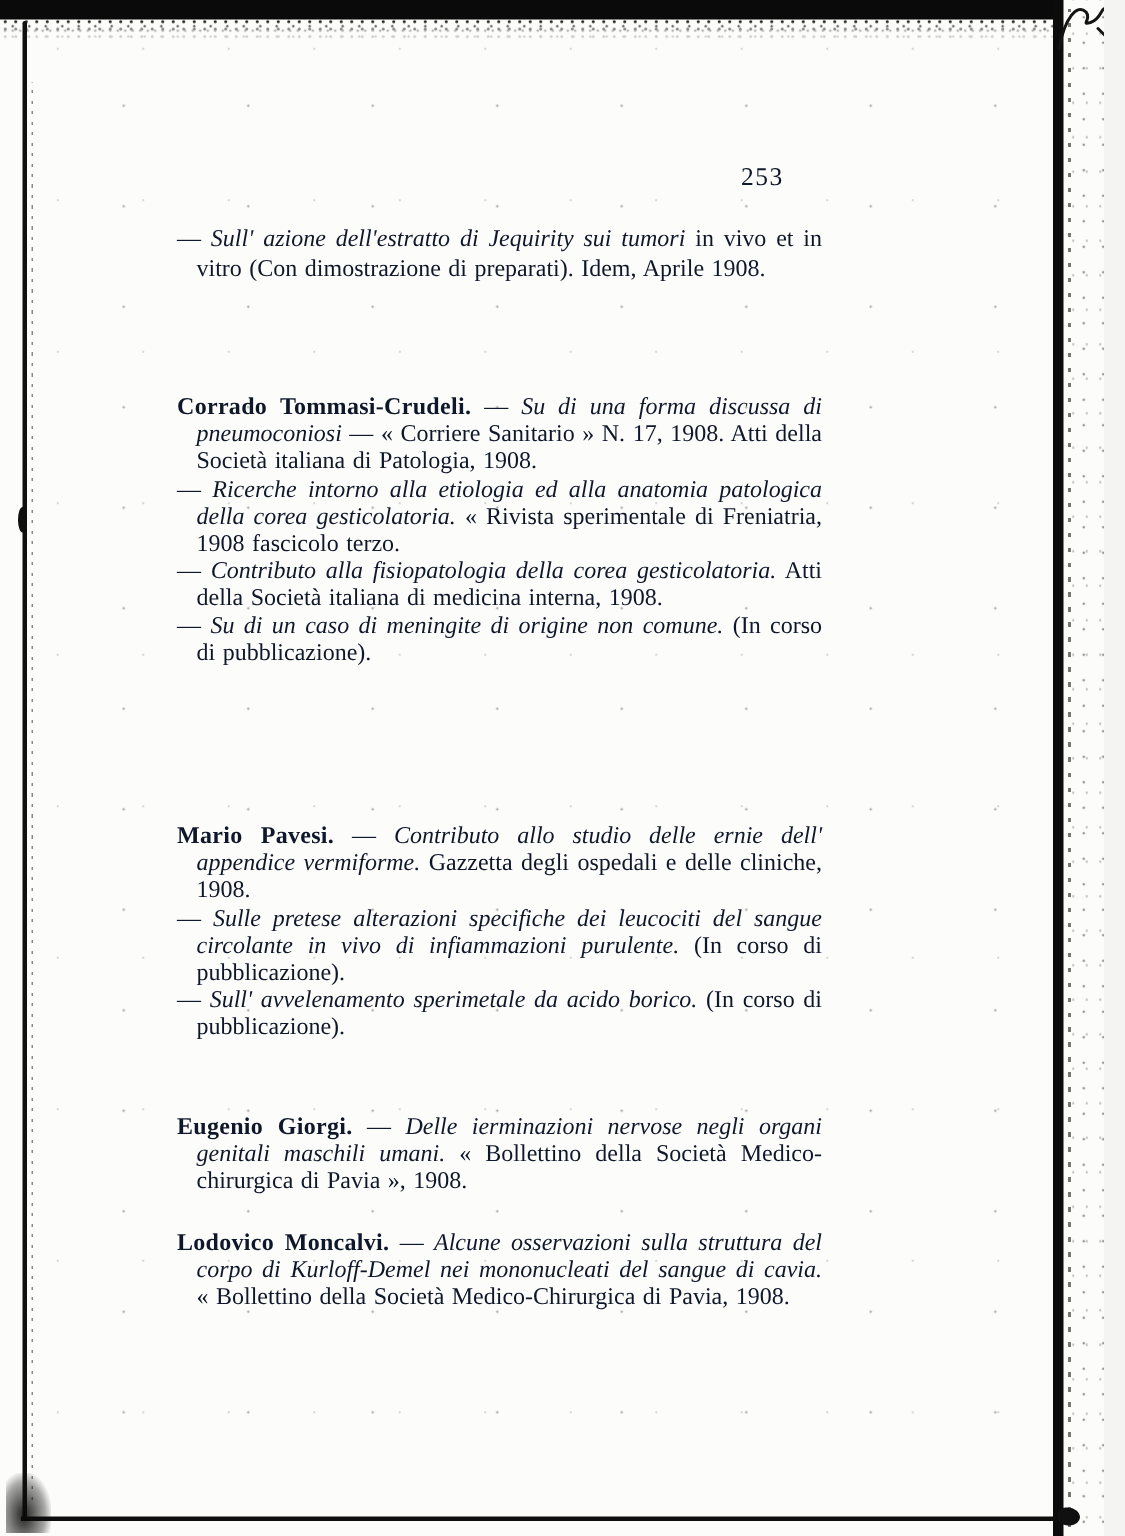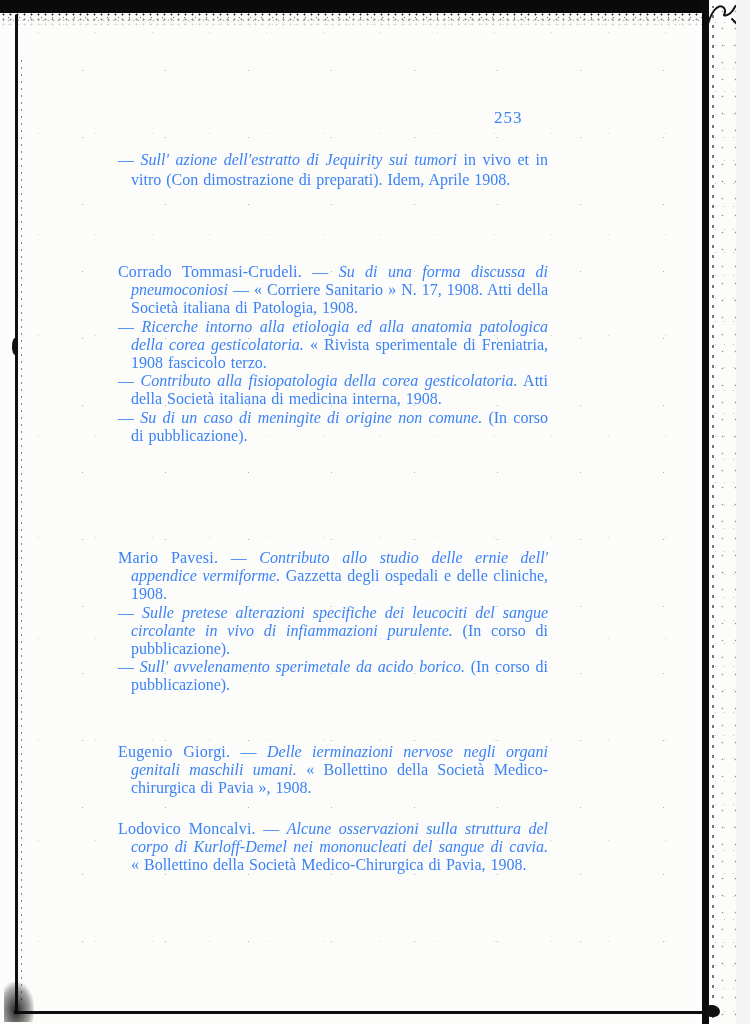--- a/index.html
+++ b/index.html
@@ -2,21 +2,21 @@
 <html><head>
 <meta charset="utf-8">
 <style>
   html,body{margin:0;padding:0;background:#f4f4f2;}
   #scan{
     position:relative;
     width:736px;height:1024px;
     background:#fcfcfa;
     overflow:hidden;
     font-family:"Liberation Serif","DejaVu Serif",serif;
-    color:#3b82f6;
+    color:#0f172a;
   }
 
   
   .top-band{position:absolute;left:0;top:0;width:706px;height:13px;background:#0a0a0a;}
   .top-noise{
     position:absolute;left:0;top:12px;width:706px;height:16px;
     background-image:
       radial-gradient(circle,#000 .8px,transparent 1.2px),
       radial-gradient(circle,#000 .6px,transparent 1px),
       radial-gradient(circle,rgba(0,0,0,.75) .7px,transparent 1.1px);
@@ -78,21 +78,21 @@
     margin:0;
     padding-left:13px;
     text-indent:-13px;
     text-align:justify;
     font-size:16px;
     line-height:18.2px;
     word-spacing:1px;
   }
   .sec-1 .entry{line-height:20.4px;}
   .seg-i{font-style:italic;}
-  .seg-b{font-weight:normal;letter-spacing:.2px;}
+  .seg-b{font-weight:bold;letter-spacing:.2px;}
 </style>
 </head>
 <body>
 
 <div id="scan">
 
   <div class="top-band"></div>
   <div class="top-noise"></div>
   <div class="left-line"></div>
   <div class="left-line-bump"></div>

